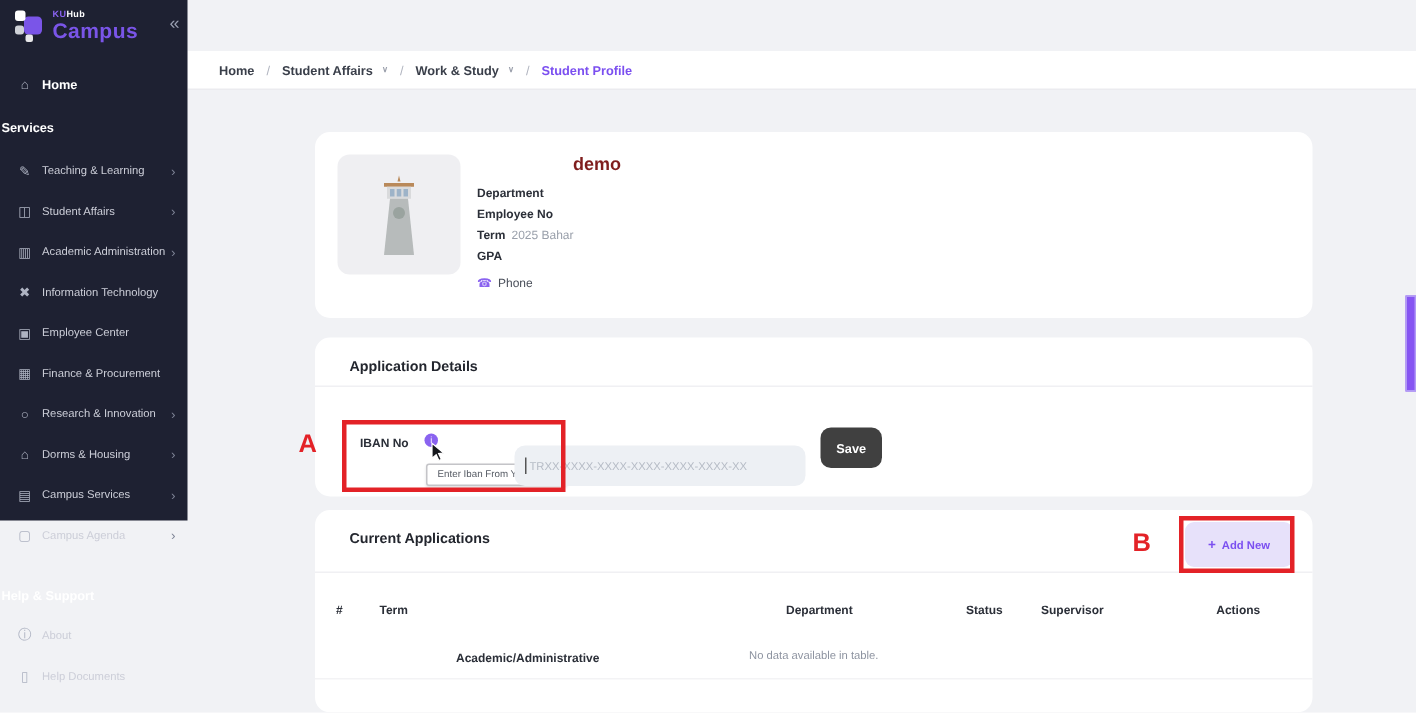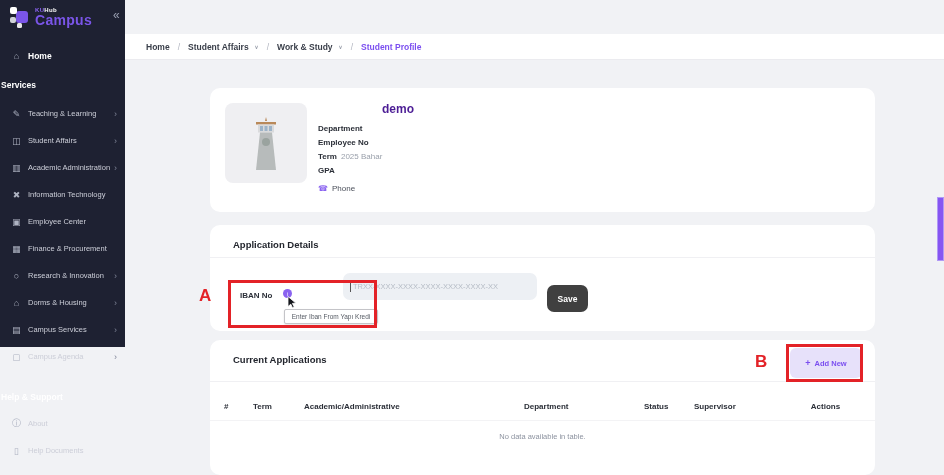--- a/index.html
+++ b/index.html
@@ -53,54 +53,54 @@
   .crumb-chev { color:#9ba0ac; font-size:5.5px; margin-left:-2px; }
   .crumb-active { color:#7b4ff0; }
 
   
   .card { position:absolute; left:210px; width:665px; background:#fff; border-radius:10px; }
   .card-title { position:absolute; left:23px; top:14px; font-size:9.5px; font-weight:bold; color:#23262e; }
 
   .profile-card { top:88px; height:124px; }
   .pimg { position:absolute; left:15px; top:15px; width:82px; height:80px; background:#efeff2; border-radius:8px;
           display:flex; align-items:center; justify-content:center; }
-  .pname { position:absolute; left:172px; top:14px; font-size:12px; font-weight:bold; color:#4c1d95; }
+  .pname { position:absolute; left:172px; top:14px; font-size:12px; font-weight:bold; color:#7f1d1d; }
   .pfields { position:absolute; left:108px; top:33px; }
   .pfield { display:flex; gap:4px; height:14px; align-items:center; font-size:8px; }
   .pfield b { color:#2b2f38; } .pfield span { color:#9aa0ab; }
   .phone-row { position:absolute; left:108px; top:96px; display:flex; gap:4px; align-items:center;
                font-size:8px; color:#4a4f5a; }
   .phone-ic { color:#8a63f0; font-size:8px; }
 
   .details-card { top:225px; height:106px; }
   .details-div { position:absolute; left:0; top:32px; width:100%; border-top:1px solid #f0f0f3; }
   .iban-label { position:absolute; left:30px; top:66px; font-size:8px; font-weight:bold; color:#2b2f38; }
   .info-ic { position:absolute; left:73px; top:64px; width:9px; height:9px; border-radius:50%; background:#8a63f0;
              color:#fff; font-size:6px; display:flex; align-items:center; justify-content:center; cursor:pointer; }
   .tooltip { position:absolute; left:74px; top:84px; width:94px; height:15px; background:#fff; border:1px solid #c4c4c8;
              border-radius:2px; font-size:6.5px; color:#555a63; display:flex; align-items:center; justify-content:center;
              box-shadow:0 1px 2px rgba(0,0,0,.12); }
   .cursor { position:absolute; left:77px; top:70px; z-index:20; }
-  .iban-wrap { position:absolute; left:133px; top:48px; width:194px; height:27px; }
+  .iban-wrap { position:absolute; left:133px; top:72px; width:194px; height:27px; }
   .iban-input { width:100%; height:100%; background:#edf0f4; border:none; border-radius:7px; padding-left:10px;
                 font-size:7.5px; color:#3a3f4a; font-family:"Liberation Sans", sans-serif; }
   .iban-input::placeholder { color:#b6bcc6; }
   .caret { position:absolute; left:7px; top:8px; width:1px; height:11px; background:#555; }
   .save-btn { position:absolute; left:337px; top:60px; width:41px; height:27px; background:#404040; border:none;
               border-radius:7px; color:#fff; font-size:8.5px; font-weight:bold; cursor:pointer; }
 
   .apps-card { top:340px; height:135px; }
   .addnew-btn { position:absolute; left:580px; top:8px; width:72px; height:30px; background:#e7e1fa; border:none;
                 border-radius:6px; color:#7b4ff0; font-size:7.5px; font-weight:bold; cursor:pointer;
                 display:flex; align-items:center; justify-content:center; gap:4px; }
   .addnew-btn .plus { font-size:9px; }
   .apps-div { position:absolute; left:0; top:41px; width:100%; border-top:1px solid #f0f0f3; }
   .thead { position:absolute; left:0; top:62px; width:100%; display:flex; padding:0 28px 0 14px;
            font-size:8px; font-weight:bold; color:#2b2f38; border-bottom:1px solid #f3f3f5; padding-bottom:9px; }
-  .th1 { width:29px; } .th2 { width:51px; } .th3 { width:220px; } .th4 { width:120px; }
+  .th1 { width:29px; } .th2 { width:51px; } .th3 { width:220px;margin-top:32px; } .th4 { width:120px; }
   .th5 { width:50px; } .th6 { width:110px; } .th7 { flex:1; text-align:center; }
   .empty-msg { position:absolute; left:0; top:92px; width:100%; text-align:center; font-size:7.5px; color:#8d93a0; }
 
   
   .ann-box { position:absolute; border:3px solid #e32227; z-index:15; }
   .box-a { left:228px; top:280px; width:149px; height:48px; }
   .box-b { left:786px; top:344px; width:77px; height:38px; }
   .ann-letter { position:absolute; color:#e32227; font-size:17px; font-weight:bold; z-index:15; }
   .letter-a { left:199px; top:286px; }
   .letter-b { left:755px; top:352px; }

